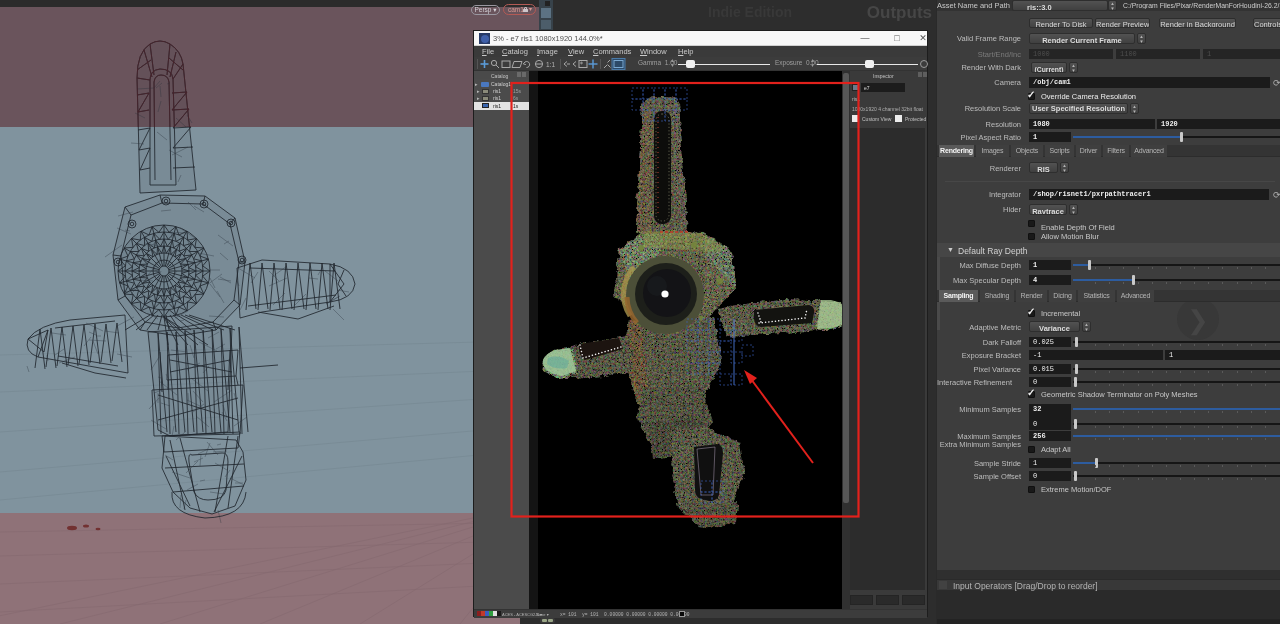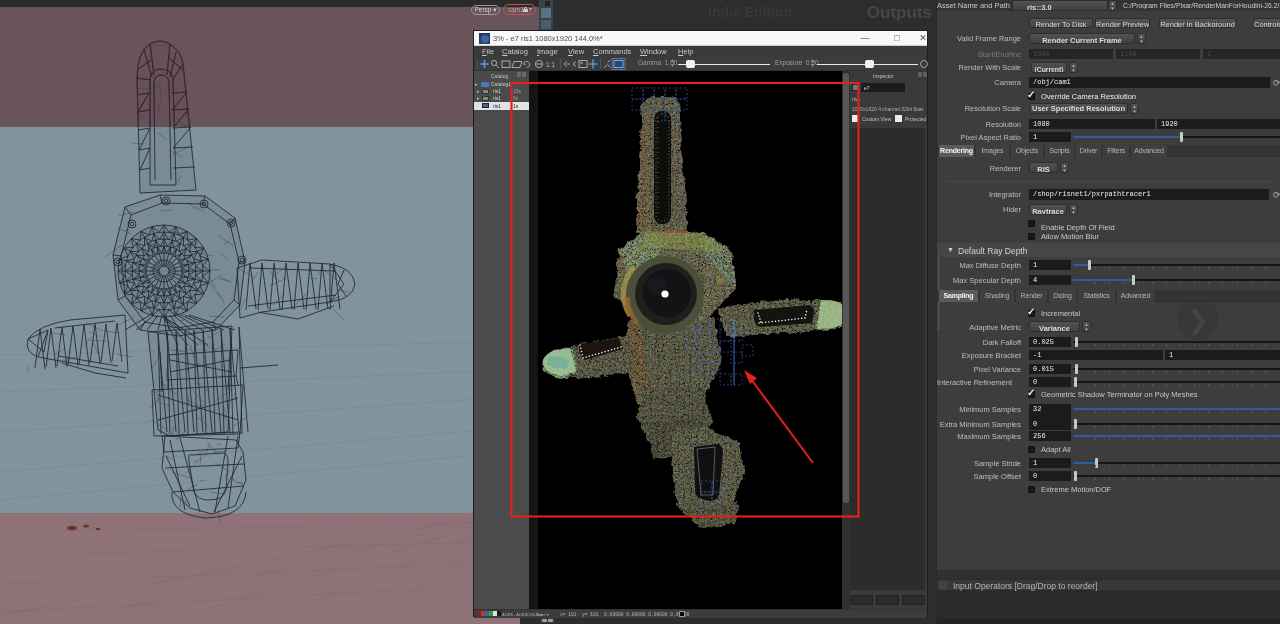--- a/index.html
+++ b/index.html
@@ -2,21 +2,21 @@
 <html><head><meta charset="utf-8">
 <style>
 *{margin:0;padding:0;box-sizing:border-box}
 html,body{width:1280px;height:624px;overflow:hidden;background:#2d2d2d;font-family:"Liberation Sans",sans-serif}
 #root{position:absolute;left:0;top:0;width:1280px;height:624px;overflow:hidden}
 .abs{position:absolute}
 
 #panel{position:absolute;left:936px;top:0;width:344px;height:624px;background:#3d3d3d;border-left:1px solid #2a2a2a;font-size:7.5px;color:#c2c2c2}
 .lb{position:absolute;left:0;width:84px;text-align:right;color:#bdbdbd;white-space:nowrap;line-height:10px}
 .fld{position:absolute;height:10px;background:#1b1b1b;color:#efefef;font-family:"Liberation Mono",monospace;font-size:7px;line-height:10px;padding-left:4px;white-space:nowrap;overflow:hidden}
-.fld.b{font-weight:normal}
+.fld.b{font-weight:bold}
 .fld.dis{background:#252525;color:#4d4d4d}
 .dd{position:absolute;height:11px;background:linear-gradient(#525252,#404040);border:1px solid #2e2e2e;border-radius:2px;color:#dcdcdc;font-weight:bold;font-size:7.5px;line-height:9px;text-align:center;white-space:nowrap;overflow:hidden}
 .spin{position:absolute;width:9px;height:11px;background:linear-gradient(#525252,#404040);border:1px solid #2e2e2e;border-radius:2px;color:#b5b5b5;font-size:4.5px;line-height:5px;text-align:center;overflow:hidden}
 .btn{position:absolute;height:10px;background:linear-gradient(#535353,#434343);border:1px solid #2d2d2d;border-radius:2px;color:#d8d8d8;font-size:7.5px;line-height:8px;text-align:center;white-space:nowrap;overflow:hidden}
 .cb{position:absolute;width:7px;height:7px;background:#191919;border:1px solid #101010;border-radius:1px}
 .ck{position:absolute;color:#f2f2f2;font-size:10px;font-weight:bold;line-height:10px}
 .cl{position:absolute;color:#c8c8c8;white-space:nowrap;line-height:10px;font-size:7.5px}
 .trk{position:absolute;height:2px;background:#161616}
 .tb{position:absolute;height:2px;background:#2d5c9f}
 .th{position:absolute;width:3px;height:10px;background:#c9c9c9;border-radius:1px}
@@ -365,21 +365,21 @@
       <div class="btn" style="left:158px;top:18px;width:55px;padding-top:2px">Render Preview</div>
       <div class="btn" style="left:222px;top:18px;width:77px;padding-top:2px">Render in Background</div>
       <div class="btn" style="left:316px;top:18px;width:30px;padding-top:2px">Controls</div>
       <div class="lb" style="left:0px;top:34px;width:84px">Valid Frame Range</div>
       <div class="dd" style="left:92px;top:33px;width:106px;padding-top:1.5px">Render Current Frame</div>
       <div class="spin" style="left:200px;top:33px">▲<br>▼</div>
       <div class="lb" style="left:0px;top:50px;width:84px;color:#7b7b7b">Start/End/Inc</div>
       <div class="fld dis" style="left:92px;top:49px;width:84px;height:10px;line-height:10px">1000</div>
       <div class="fld dis" style="left:179px;top:49px;width:84px;height:10px;line-height:10px">1100</div>
       <div class="fld dis" style="left:266px;top:49px;width:78px;height:10px;line-height:10px">1</div>
-      <div class="lb" style="left:0px;top:63px;width:84px">Render With Scale</div>
+      <div class="lb" style="left:0px;top:63px;width:84px">Render With Dark</div>
       <div class="dd" style="left:94px;top:62px;width:36px;padding-top:1.5px"><span style="font-size:6.8px">(Current)</span></div>
       <div class="spin" style="left:132px;top:62px">▲<br>▼</div>
       <div class="lb" style="left:0px;top:78px;width:84px">Camera</div>
       <div class="fld b" style="left:92px;top:77px;width:241px;height:11px;line-height:11px">/obj/cam1</div>
       <div class="abs" style="left:336px;top:78px;font-size:9px;color:#b0b0b0">⟳</div>
       <div class="cb" style="left:91px;top:93px"></div>
       <div class="ck" style="left:90px;top:90px">✓</div>
       <div class="cl" style="left:104px;top:92px;font-weight:normal;color:#ededed;">Override Camera Resolution</div>
       <div class="lb" style="left:0px;top:104px;width:84px">Resolution Scale</div>
       <div class="dd" style="left:92px;top:103px;width:99px;padding-top:0">User Specified Resolution</div>
@@ -533,21 +533,21 @@
       <div class="tick" style="left:201px;top:411px"></div>
       <div class="tick" style="left:215px;top:411px"></div>
       <div class="tick" style="left:229px;top:411px"></div>
       <div class="tick" style="left:243px;top:411px"></div>
       <div class="tick" style="left:257px;top:411px"></div>
       <div class="tick" style="left:271px;top:411px"></div>
       <div class="tick" style="left:285px;top:411px"></div>
       <div class="tick" style="left:300px;top:411px"></div>
       <div class="tick" style="left:314px;top:411px"></div>
       <div class="tick" style="left:328px;top:411px"></div>
-      <div class="lb" style="left:0px;top:420px;width:84px">Extra Minimum Samples</div>
+      <div class="lb" style="left:0px;top:440px;width:84px">Extra Minimum Samples</div>
       <div class="fld " style="left:92px;top:419px;width:42px;height:10px;line-height:10px">0</div>
       <div class="trk" style="left:136px;top:423px;width:208px"></div>
       <div class="th" style="left:137px;top:419px"></div>
       <div class="tick" style="left:158px;top:426px"></div>
       <div class="tick" style="left:172px;top:426px"></div>
       <div class="tick" style="left:186px;top:426px"></div>
       <div class="tick" style="left:201px;top:426px"></div>
       <div class="tick" style="left:215px;top:426px"></div>
       <div class="tick" style="left:229px;top:426px"></div>
       <div class="tick" style="left:243px;top:426px"></div>

